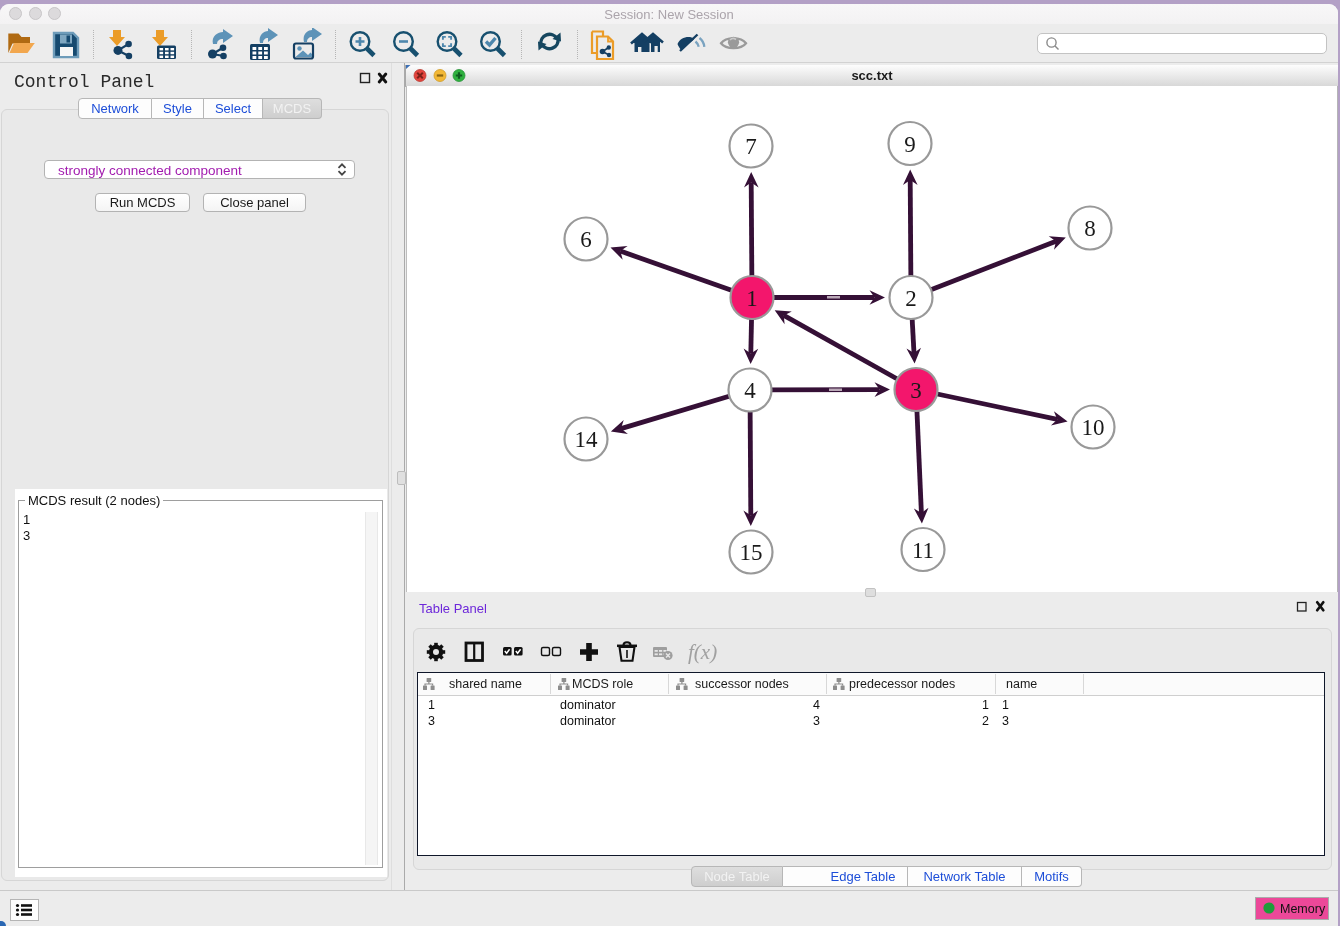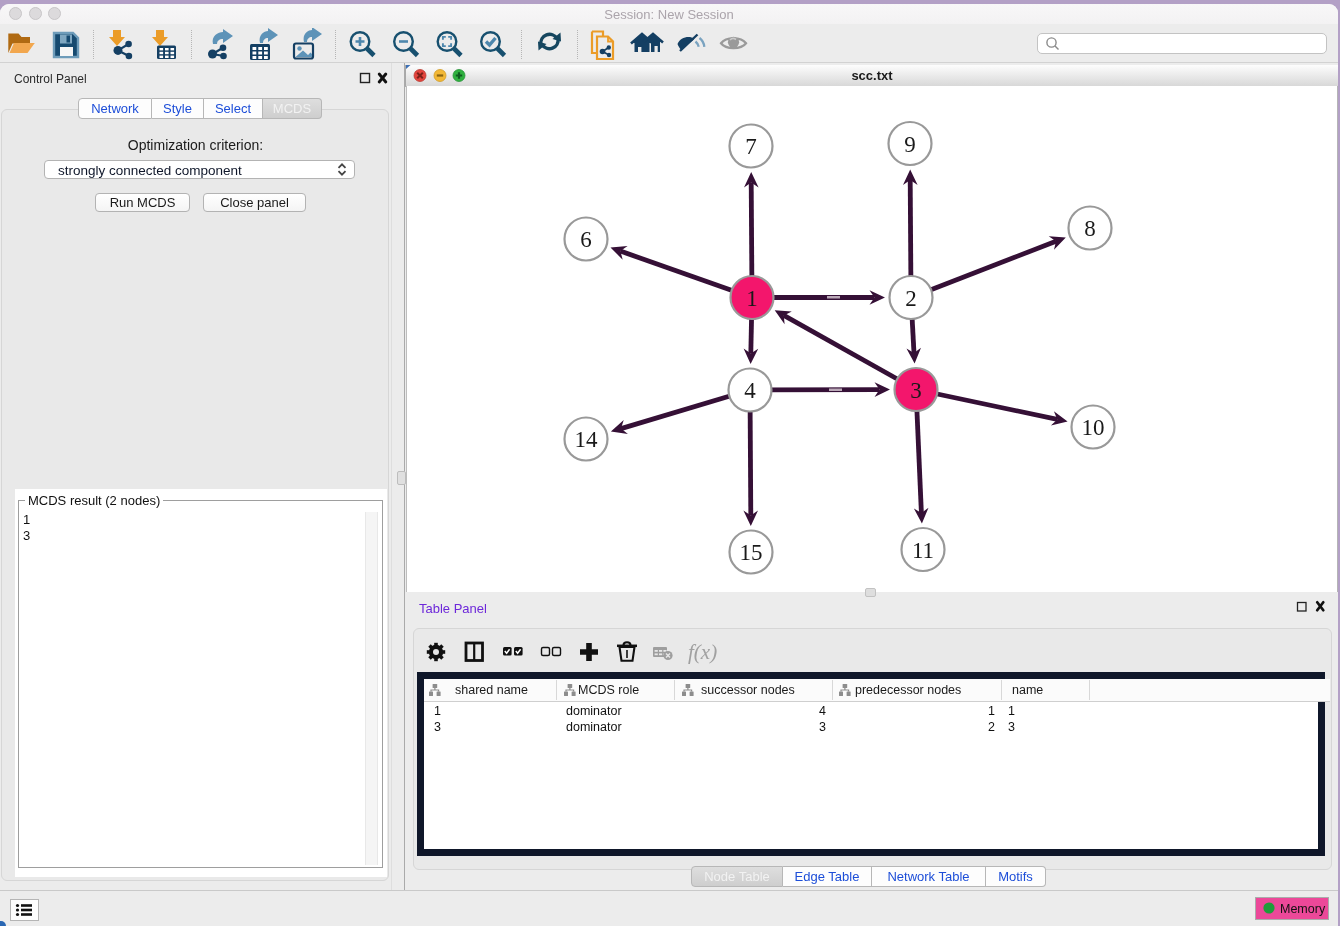--- a/index.html
+++ b/index.html
@@ -5,39 +5,39 @@
 body{width:1340px;height:926px;background:#b3a0c6;font-family:"Liberation Sans",sans-serif;position:relative;overflow:hidden;}
 .abs{position:absolute;}
 #win{position:absolute;left:0;top:4px;width:1338px;height:922px;background:#ececec;border-radius:9px 9px 0 0;}
 #titlebar{position:absolute;left:0;top:0;width:1338px;height:20px;background:linear-gradient(#f8f7f8,#f3f2f3);border-radius:9px 9px 0 0;border-bottom:1px solid #d8d6d8;}
 .tl{position:absolute;top:3px;width:11px;height:11px;border-radius:50%;background:#dcdadc;border:0.5px solid #c8c6c8;}
 #apptitle{position:absolute;top:3px;left:0;width:100%;text-align:center;font-size:13px;color:#aba4ab;}
 #toolbar{position:absolute;left:0;top:20px;width:1338px;height:38px;background:#ececec;border-bottom:1px solid #d2d2d2;}
 .tsep{position:absolute;top:6px;height:29px;width:0;border-left:1px dotted #b5b5b5;}
 #searchbox{position:absolute;left:1037px;top:9px;width:288px;height:19px;background:#fff;border:1px solid #c3c3c3;border-radius:5px;}
 
-#cptitle{position:absolute;left:14px;top:68px;font-size:12px;color:#2a2a2a;}
+#cptitle{position:absolute;left:14px;top:68px;font-size:18px;color:#2a2a2a;font-family:Liberation Mono, monospace;}
 .tabrow{position:absolute;height:19px;display:flex;z-index:3;}
 .tab{height:19px;line-height:19px;font-size:13px;color:#1d4ed8;background:#fdfdfd;border:1px solid #b7b7b7;border-left:none;padding:0;text-align:center;}
 .tabfirst{border-left:1px solid #b7b7b7;border-radius:4px 0 0 4px;}
 .tabsel{background:linear-gradient(#dedede,#cecece);color:#f2f2f2;border-radius:0 4px 4px 0;}
 #cppanel{position:absolute;left:1px;top:105px;width:388px;height:772px;background:#e9e9e9;border:1px solid #d6d6d6;border-radius:6px;box-sizing:border-box;}
 .btn{position:absolute;height:17px;background:linear-gradient(#ffffff,#f4f4f4);border:1px solid #b3b3b3;border-radius:4px;font-size:13px;color:#1a1a1a;text-align:center;line-height:17px;}
 #groupbox{position:absolute;left:18px;top:496px;width:363px;height:366px;border:1px solid #9e9e9e;background:#fff;}
 #grouplabel{position:absolute;left:25px;top:489px;background:#ffffff;padding:0 3px;font-size:13px;color:#111;}
 
 #vsplit{position:absolute;left:404px;top:59px;width:1px;height:827px;background:#aaaaaa;}
 #vhandle{position:absolute;left:397px;top:467px;width:7px;height:12px;background:#e0e0e0;border:1px solid #bdbdbd;border-radius:2px;}
 
 #netbar{position:absolute;left:405px;top:61px;width:932px;height:21px;background:linear-gradient(#fdfdfd,#d8d8d8);border-bottom:1px solid #b5b5b5;border-left:1px solid #a8a8a8;}
 #canvas{position:absolute;left:406px;top:82px;width:930px;height:506px;background:#ffffff;border-left:1px solid #bdbdbd;border-right:1px solid #b5b5b5;}
 
 #tptitle{position:absolute;left:419px;top:597px;font-size:13px;color:#6d28d9;}
 #tptoolbar{position:absolute;left:413px;top:624px;width:919px;height:242px;background:#e9e9e9;border:1px solid #d6d6d6;border-radius:6px;box-sizing:border-box;}
-#tbl{position:absolute;left:417px;top:668px;width:908px;height:184px;background:#fff;border:7px solid #0f172a;box-sizing:border-box;}
+#tbl{position:absolute;left:417px;top:668px;width:908px;height:184px;background:#fff;border:1px solid #0f172a;box-sizing:border-box;}
 #tblhead{position:absolute;left:0;top:0;width:906px;height:22px;background:#fbfbfb;border-bottom:1px solid #cfcfcf;}
 .hsep{position:absolute;top:1px;height:20px;width:0;border-left:1px solid #d8d8d8;}
 .hlab{position:absolute;top:4px;font-size:12.5px;color:#1a1a1a;}
 .cell{position:absolute;font-size:12.5px;color:#111;}
 #statusbar{position:absolute;left:0;top:886px;width:1338px;height:36px;background:#ececec;border-top:1px solid #c9c9c9;}
 .icbtn{position:absolute;background:#fdfdfd;border:1px solid #b5b5b5;}
 </style></head>
 <body>
 <div id="win">
   <div id="titlebar">
@@ -200,23 +200,22 @@
     <rect x="3.5" y="2.5" width="9" height="9" fill="none" stroke="#222" stroke-width="1.4"></rect>
     <path d="M22.2,3 L28.8,11 M28.8,3 L22.2,11" stroke="#111" stroke-width="2.9" stroke-linecap="round"></path>
   </svg>
   <div class="tabrow" style="left:78px;top:94px;">
     <div class="tab tabfirst" style="width:72px;">Network</div>
     <div class="tab" style="width:51px;">Style</div>
     <div class="tab" style="width:58px;">Select</div>
     <div class="tab tabsel" style="width:58px;">MCDS</div>
   </div>
   <div id="cppanel"></div>
-  <div class="abs" style="left:8px;top:133px;width:375px;text-align:center;font-size:14px;color:#1a1a1a;">Optimization criterion:</div>
   <div class="abs" style="left:44px;top:156px;width:309px;height:17px;background:#fff;border:1px solid #b3b3b3;border-radius:4px;">
-    <div class="abs" style="left:13px;top:1.5px;font-size:13.5px;color:#0f172a;">strongly connected component</div>
+    <div class="abs" style="left:13px;top:1.5px;font-size:13.5px;color:#a21caf;">strongly connected component</div>
     <svg width="12" height="15" style="position:absolute;right:6px;top:1px;">
       <path d="M2.5,5.8 L6,2.3 L9.5,5.8" fill="none" stroke="#444" stroke-width="1.8"></path>
       <path d="M2.5,9.2 L6,12.7 L9.5,9.2" fill="none" stroke="#444" stroke-width="1.8"></path>
     </svg>
   </div>
   <div class="btn" style="left:95px;top:189px;width:93px;">Run MCDS</div>
   <div class="btn" style="left:203px;top:189px;width:101px;">Close panel</div>
   <div class="abs" style="left:15px;top:485px;width:372px;height:388px;background:#ffffff;"></div>
   <div id="groupbox">
     <div class="abs" style="left:4px;top:11px;font-size:13px;color:#111;line-height:16px;">1<br>3</div>
@@ -410,21 +409,21 @@
     <div class="cell" style="left:477px;top:25px;width:94px;text-align:right;">1</div>
     <div class="cell" style="left:584px;top:25px;">1</div>
     <div class="cell" style="left:10px;top:41px;">3</div>
     <div class="cell" style="left:142px;top:41px;">dominator</div>
     <div class="cell" style="left:308px;top:41px;width:94px;text-align:right;">3</div>
     <div class="cell" style="left:477px;top:41px;width:94px;text-align:right;">2</div>
     <div class="cell" style="left:584px;top:41px;">3</div>
   </div>
   <div class="tabrow" style="left:691px;top:862px;">
     <div class="tab tabfirst tabsel2" style="width:90px;background:linear-gradient(#dedede,#cecece);color:#f2f2f2;border-radius:4px 0 0 4px;">Node Table</div>
-    <div class="tab" style="width:88px;">Edge Table</div>
+    <div class="tab" style="width:88px;padding-left:36px;">Edge Table</div>
     <div class="tab" style="width:113px;">Network Table</div>
     <div class="tab" style="width:59px;border-radius:0 4px 4px 0;">Motifs</div>
   </div>
   <div id="statusbar"></div>
   <div class="icbtn" style="left:10px;top:895px;width:27px;height:20px;">
     <svg width="27" height="20">
       <g stroke="#111" stroke-width="2.6">
         <line x1="10" y1="5.5" x2="21" y2="5.5"></line>
           <line x1="10" y1="10" x2="21" y2="10"></line>
           <line x1="10" y1="14.5" x2="21" y2="14.5"></line>

